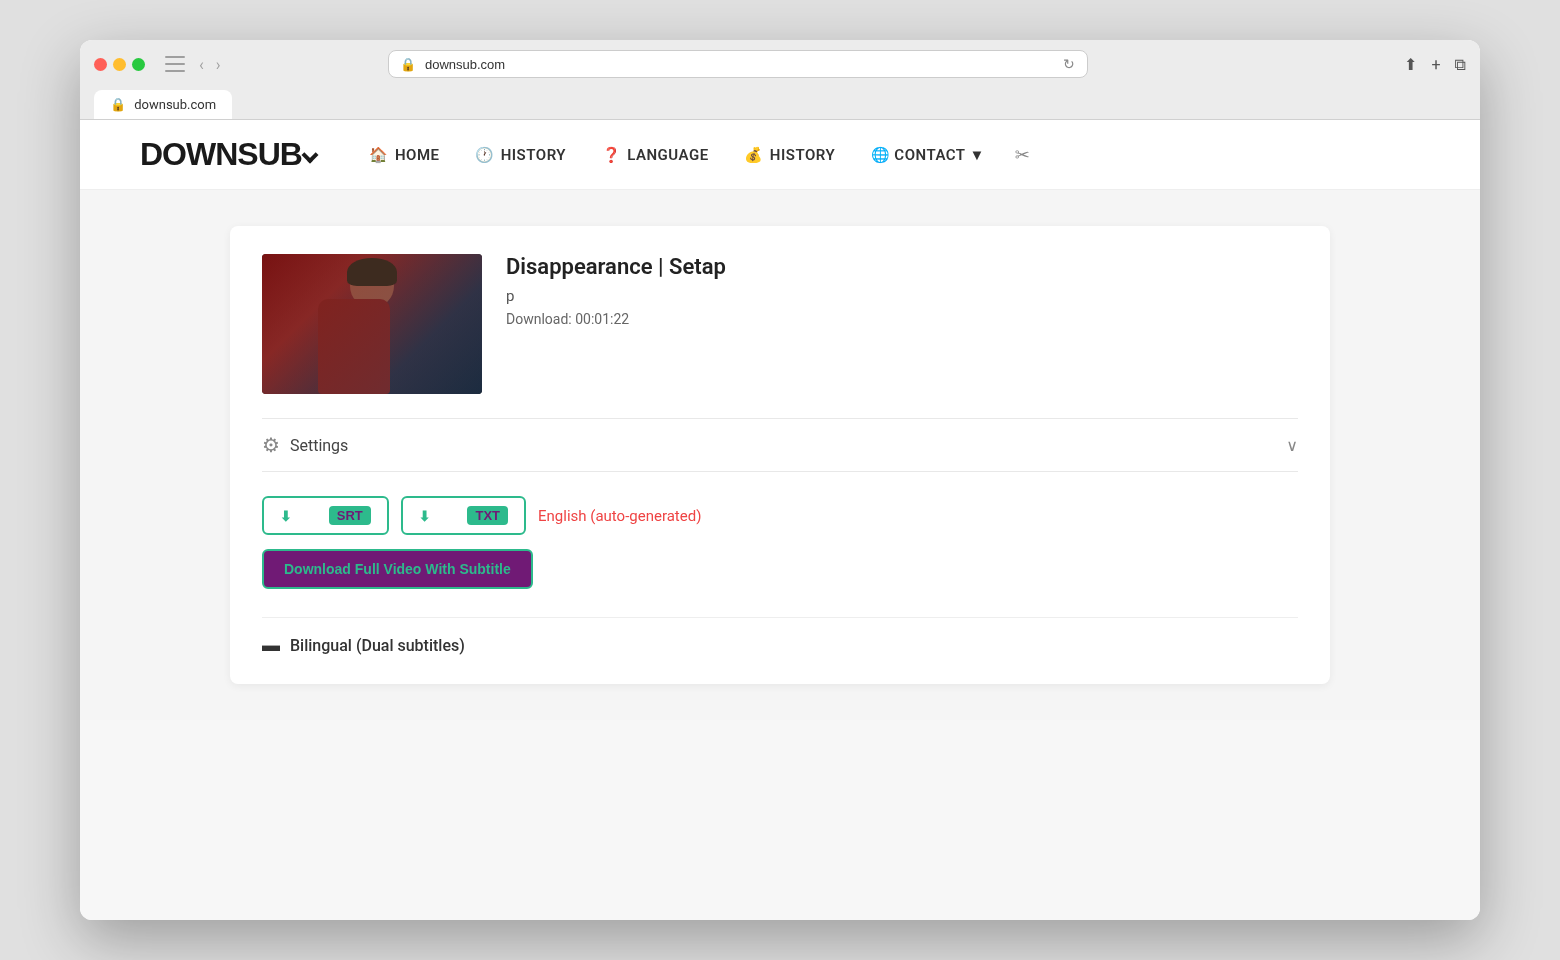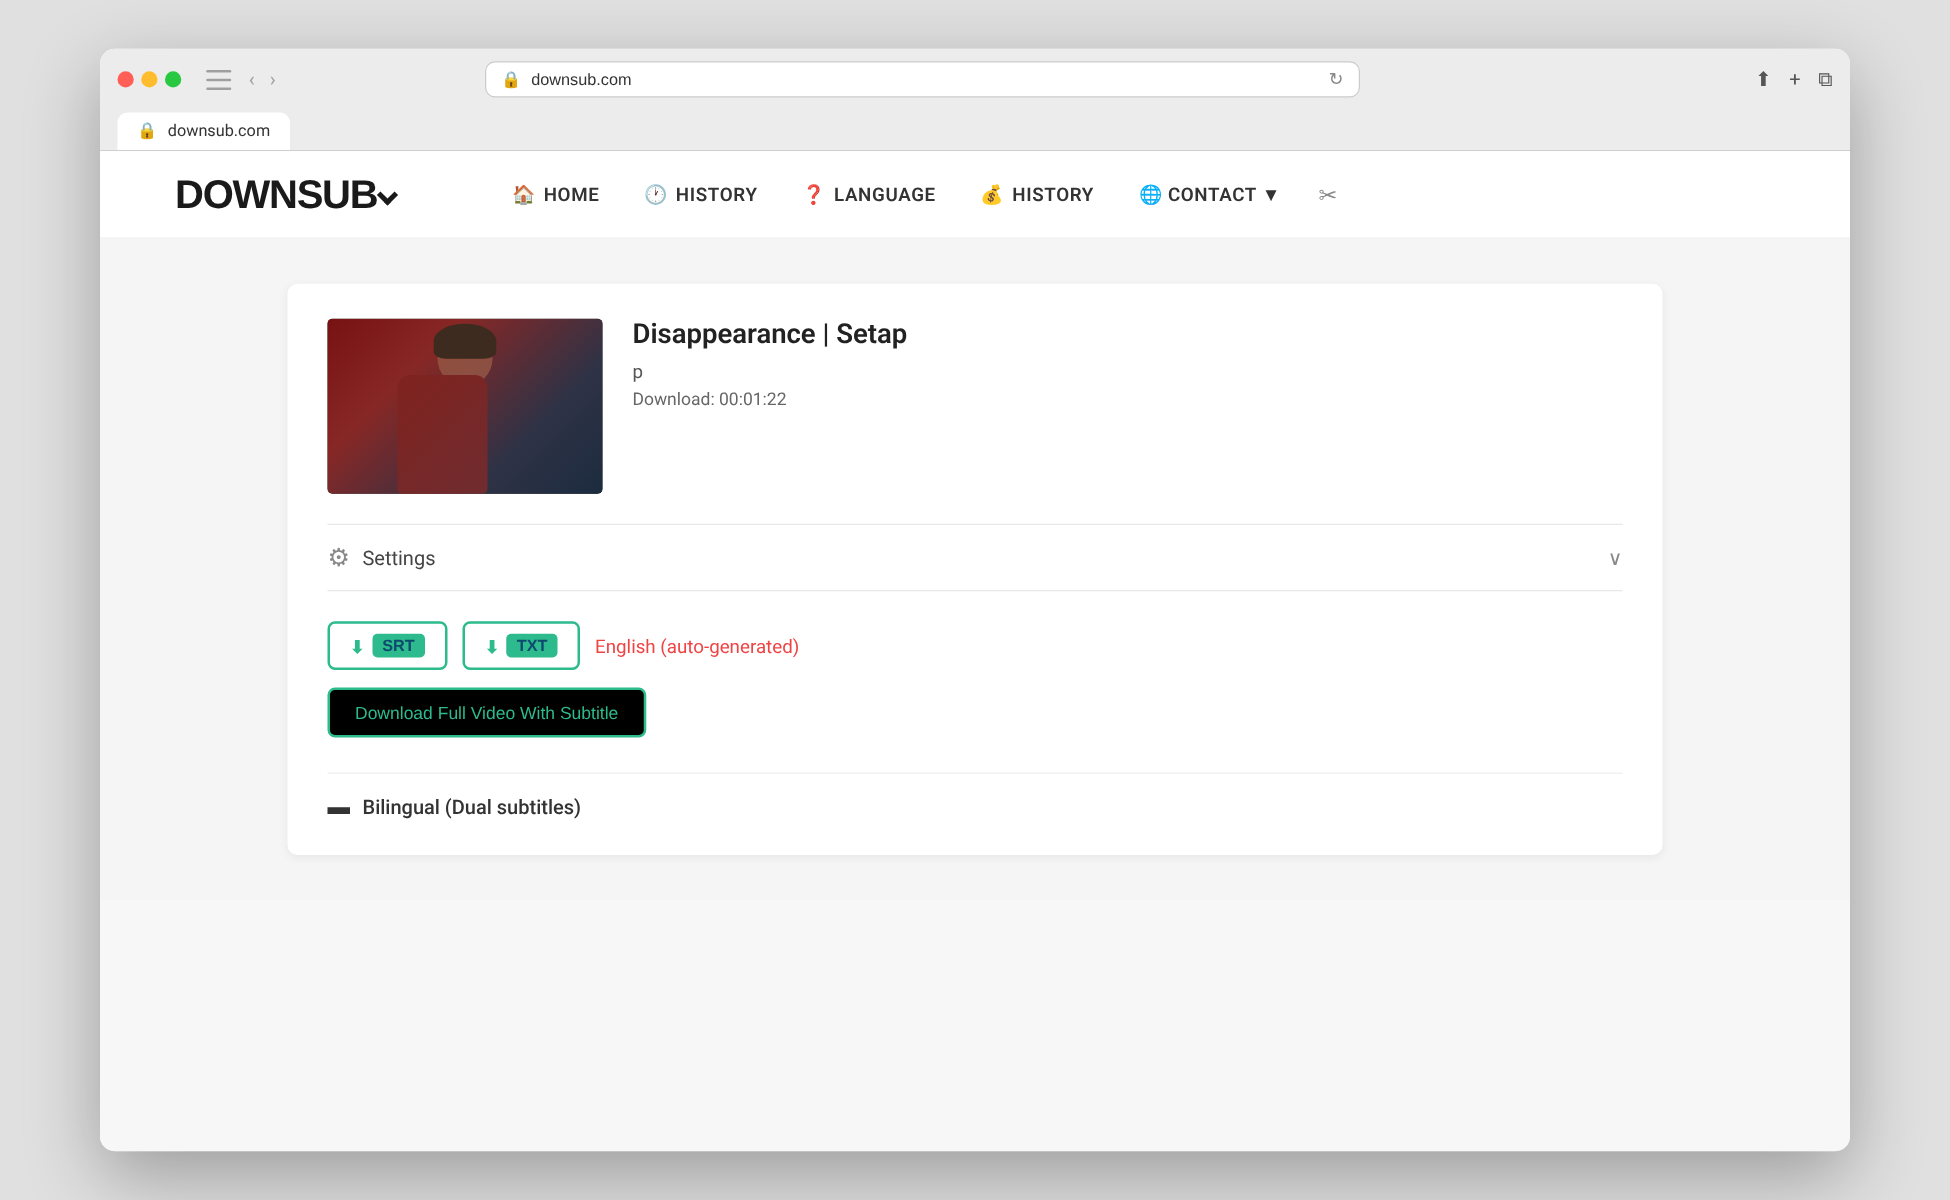--- a/index.html
+++ b/index.html
@@ -147,21 +147,20 @@
       padding: 0;
     }
 
     
     .site-header {
       background: #fff;
       display: flex;
       align-items: center;
       padding: 16px 60px;
       border-bottom: 1px solid #eee;
-      gap: 40px;
     }
 
     .logo {
       font-size: 32px;
       font-weight: 900;
       color: #1a1a1a;
       letter-spacing: -1px;
       text-transform: uppercase;
       font-family: 'Arial Black', Arial, sans-serif;
       flex-shrink: 0;
@@ -378,45 +377,46 @@
       border-radius: 6px;
       background: #fff;
       color: #2dba8c;
       cursor: pointer;
       font-size: 14px;
       font-weight: 600;
     }
 
     .format-badge {
       background: #2dba8c;
-      color: #0c4a6e;
+      color: #701a75;
       padding: 2px 8px;
       border-radius: 4px;
       font-size: 13px;
       font-weight: 700;
+      margin-left: 31px;
     }
 
     .format-download-icon {
       font-size: 14px;
     }
 
     .lang-label {
       font-size: 15px;
       color: #ef4444;
     }
 
     .full-video-btn {
       display: inline-block;
       padding: 10px 20px;
       border: 2px solid #2dba8c;
       border-radius: 6px;
-      background: #000000;
+      background: #701a75;
       color: #2dba8c;
       font-size: 14px;
-      font-weight: 400;
+      font-weight: 700;
       cursor: pointer;
       margin-bottom: 8px;
     }
 
     
     .bilingual-section {
       display: flex;
       align-items: center;
       gap: 10px;
       padding-top: 16px;

